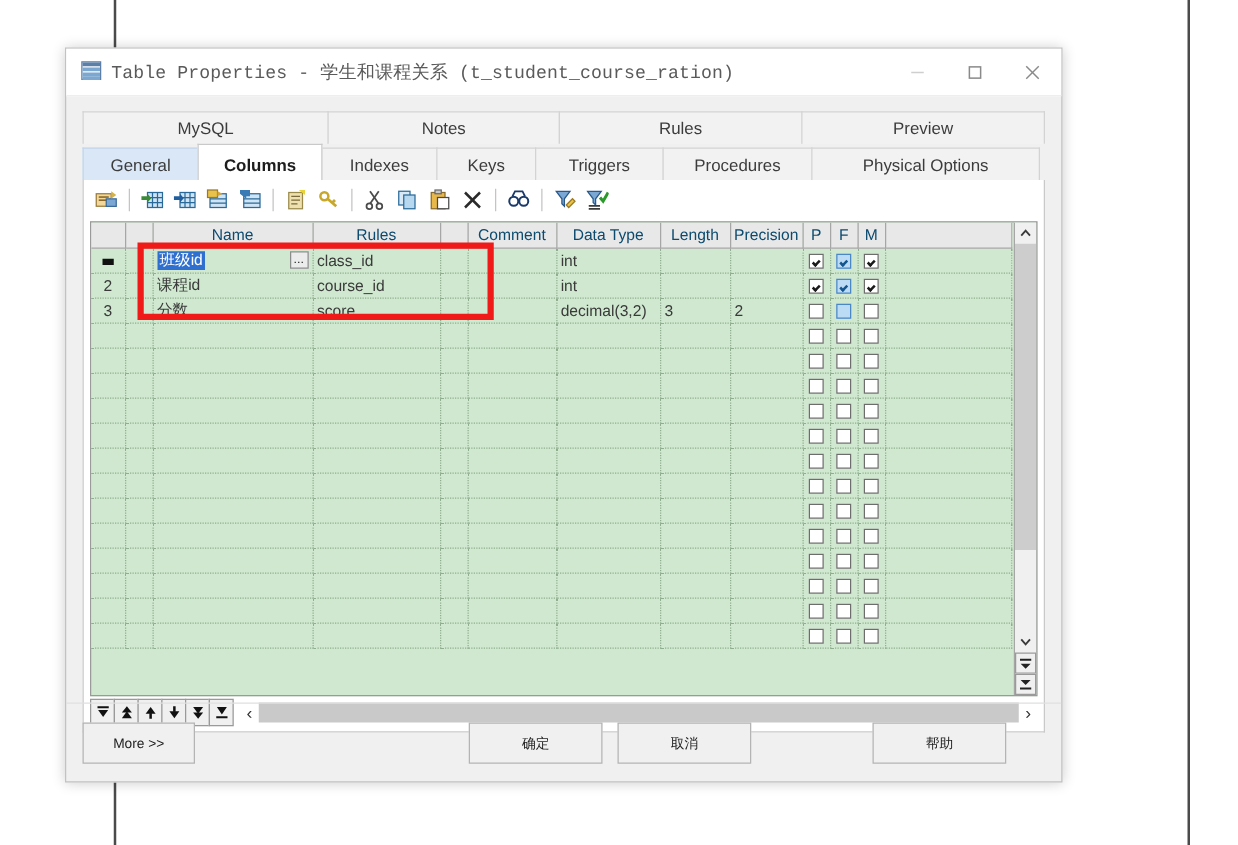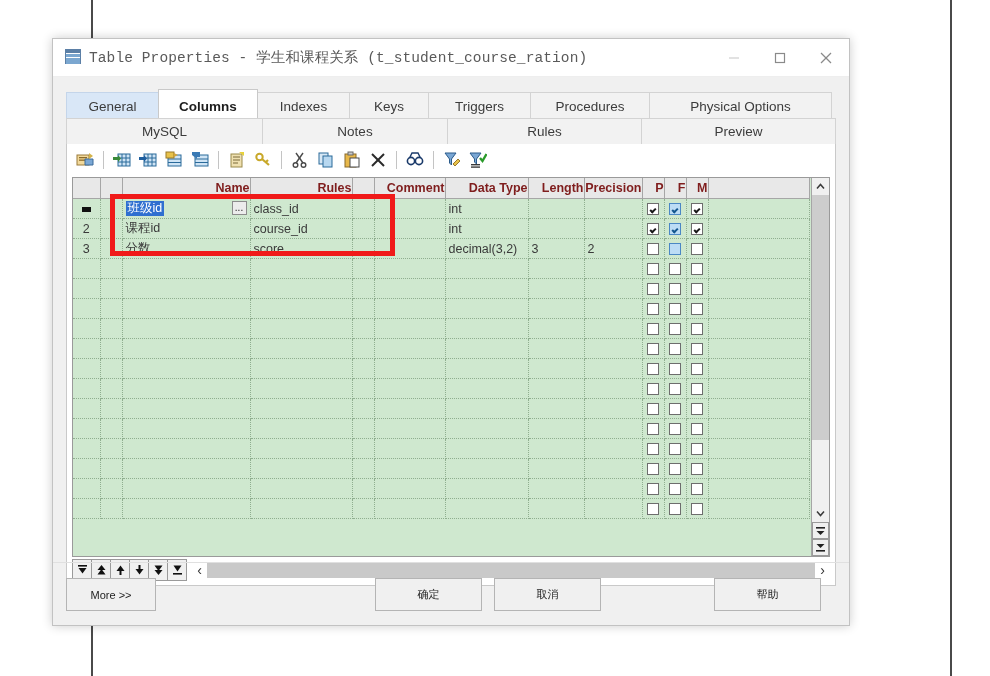--- a/index.html
+++ b/index.html
@@ -73,21 +73,21 @@
   .tb-item{width:26px;height:24px;display:flex;align-items:center;justify-content:center;}
   .tb-sep{width:1px;height:18px;background:#c4c4c4;margin:0 5px;}
 
   
   .gridbox{position:absolute;left:5px;top:33px;right:5px;bottom:28px;
     border:1px solid #9a9a9a;box-sizing:border-box;background:#cfe8cf;overflow:hidden;}
   .grid-scroll{position:absolute;left:0;top:0;right:19px;bottom:0;overflow:hidden;}
   table.grid{border-collapse:collapse;width:100%;table-layout:fixed;font-size:12.5px;}
   table.grid th{
     background:#e8e8e8;border:1px solid #a6a6a6;border-top:none;border-left:none;
-    height:20px;font-weight:bold;color:#7f1d1d;font-size:12.5px;padding:0;text-align:right;
+    height:20px;font-weight:normal;color:#0c4a6e;font-size:12.5px;padding:0;
   }
   table.grid td{
     border-right:1px dotted #8fae8f;border-bottom:1px dotted #8fae8f;
     height:19px;padding:0 3px;color:#3a3a3a;background:#cfe8cf;
     overflow:hidden;white-space:nowrap;
   }
   td.rowhdr,th.rowhdr{
     background:#e8e8e8;border:1px solid #a6a6a6;border-top:none;border-left:none;
     text-align:center;color:#3a3a3a;
   }
@@ -135,21 +135,21 @@
   .footer-sep{position:absolute;left:0;right:0;bottom:62px;height:1px;background:#e0e0e0;}
   .btn{
     position:absolute;height:33px;background:#f0f0f0;border:1px solid #b4b4b4;
     font-size:11px;color:#1d1d1d;display:flex;align-items:center;justify-content:center;
     box-sizing:border-box;
   }
   .btn.more{left:13px;bottom:14px;width:90px;}
   .btn.ok{left:322px;bottom:14px;width:107px;}
   .btn.cancel{left:441px;bottom:14px;width:107px;}
   .btn.apply{left:560px;bottom:14px;width:107px;background:#d6d6d6;color:#9a9a9a;border-color:#c4c4c4;}
-  .btn.help{left:661px;bottom:14px;width:107px;}
+  .btn.help{left:645px;bottom:14px;width:107px;}
 
   
   .redbox{
     position:absolute;left:57px;top:155px;width:285px;height:62px;
     border:5px solid #f01a19;box-sizing:border-box;z-index:30;pointer-events:none;
   }
 </style>
 </head>
 <body>
 
@@ -182,20 +182,34 @@
         <div class="winbtn">
           <svg width="14" height="14" viewBox="0 0 14 14">
               <line x1="2" y1="2" x2="12" y2="12" stroke="#8a8a8a" stroke-width="1.2"></line>
               <line x1="12" y1="2" x2="2" y2="12" stroke="#8a8a8a" stroke-width="1.2"></line>
             </svg>
         </div>
       </div>
     </div>
 
     <div class="tabs-wrap">
+      <div class="tabrow row1">
+        <div class="tab" style="width:197px">
+            <span>MySQL</span>
+          </div>
+        <div class="tab" style="width:186px">
+            <span>Notes</span>
+          </div>
+        <div class="tab" style="width:195px">
+            <span>Rules</span>
+          </div>
+        <div class="tab" style="width:195px">
+            <span>Preview</span>
+          </div>
+      </div>
       <div class="tabrow row2">
         <div class="tab general" style="width:93px">
             <span>General</span>
           </div>
         <div class="tab active" style="width:100px">
             <span>Columns</span>
           </div>
         <div class="tab" style="width:93px">
             <span>Indexes</span>
           </div>
@@ -203,34 +217,20 @@
             <span>Keys</span>
           </div>
         <div class="tab" style="width:103px">
             <span>Triggers</span>
           </div>
         <div class="tab" style="width:120px">
             <span>Procedures</span>
           </div>
         <div class="tab" style="width:183px">
             <span>Physical Options</span>
-          </div>
-      </div>
-      <div class="tabrow row1">
-        <div class="tab" style="width:197px">
-            <span>MySQL</span>
-          </div>
-        <div class="tab" style="width:186px">
-            <span>Notes</span>
-          </div>
-        <div class="tab" style="width:195px">
-            <span>Rules</span>
-          </div>
-        <div class="tab" style="width:195px">
-            <span>Preview</span>
           </div>
       </div>
     </div>
 
     <div class="panel">
 
       <div class="toolbar">
         <div class="tb-item">
           <svg width="18" height="18" viewBox="0 0 18 18">
             <rect x="1" y="4" width="12" height="10" fill="#f2d99b" stroke="#9a7a3a"></rect>

